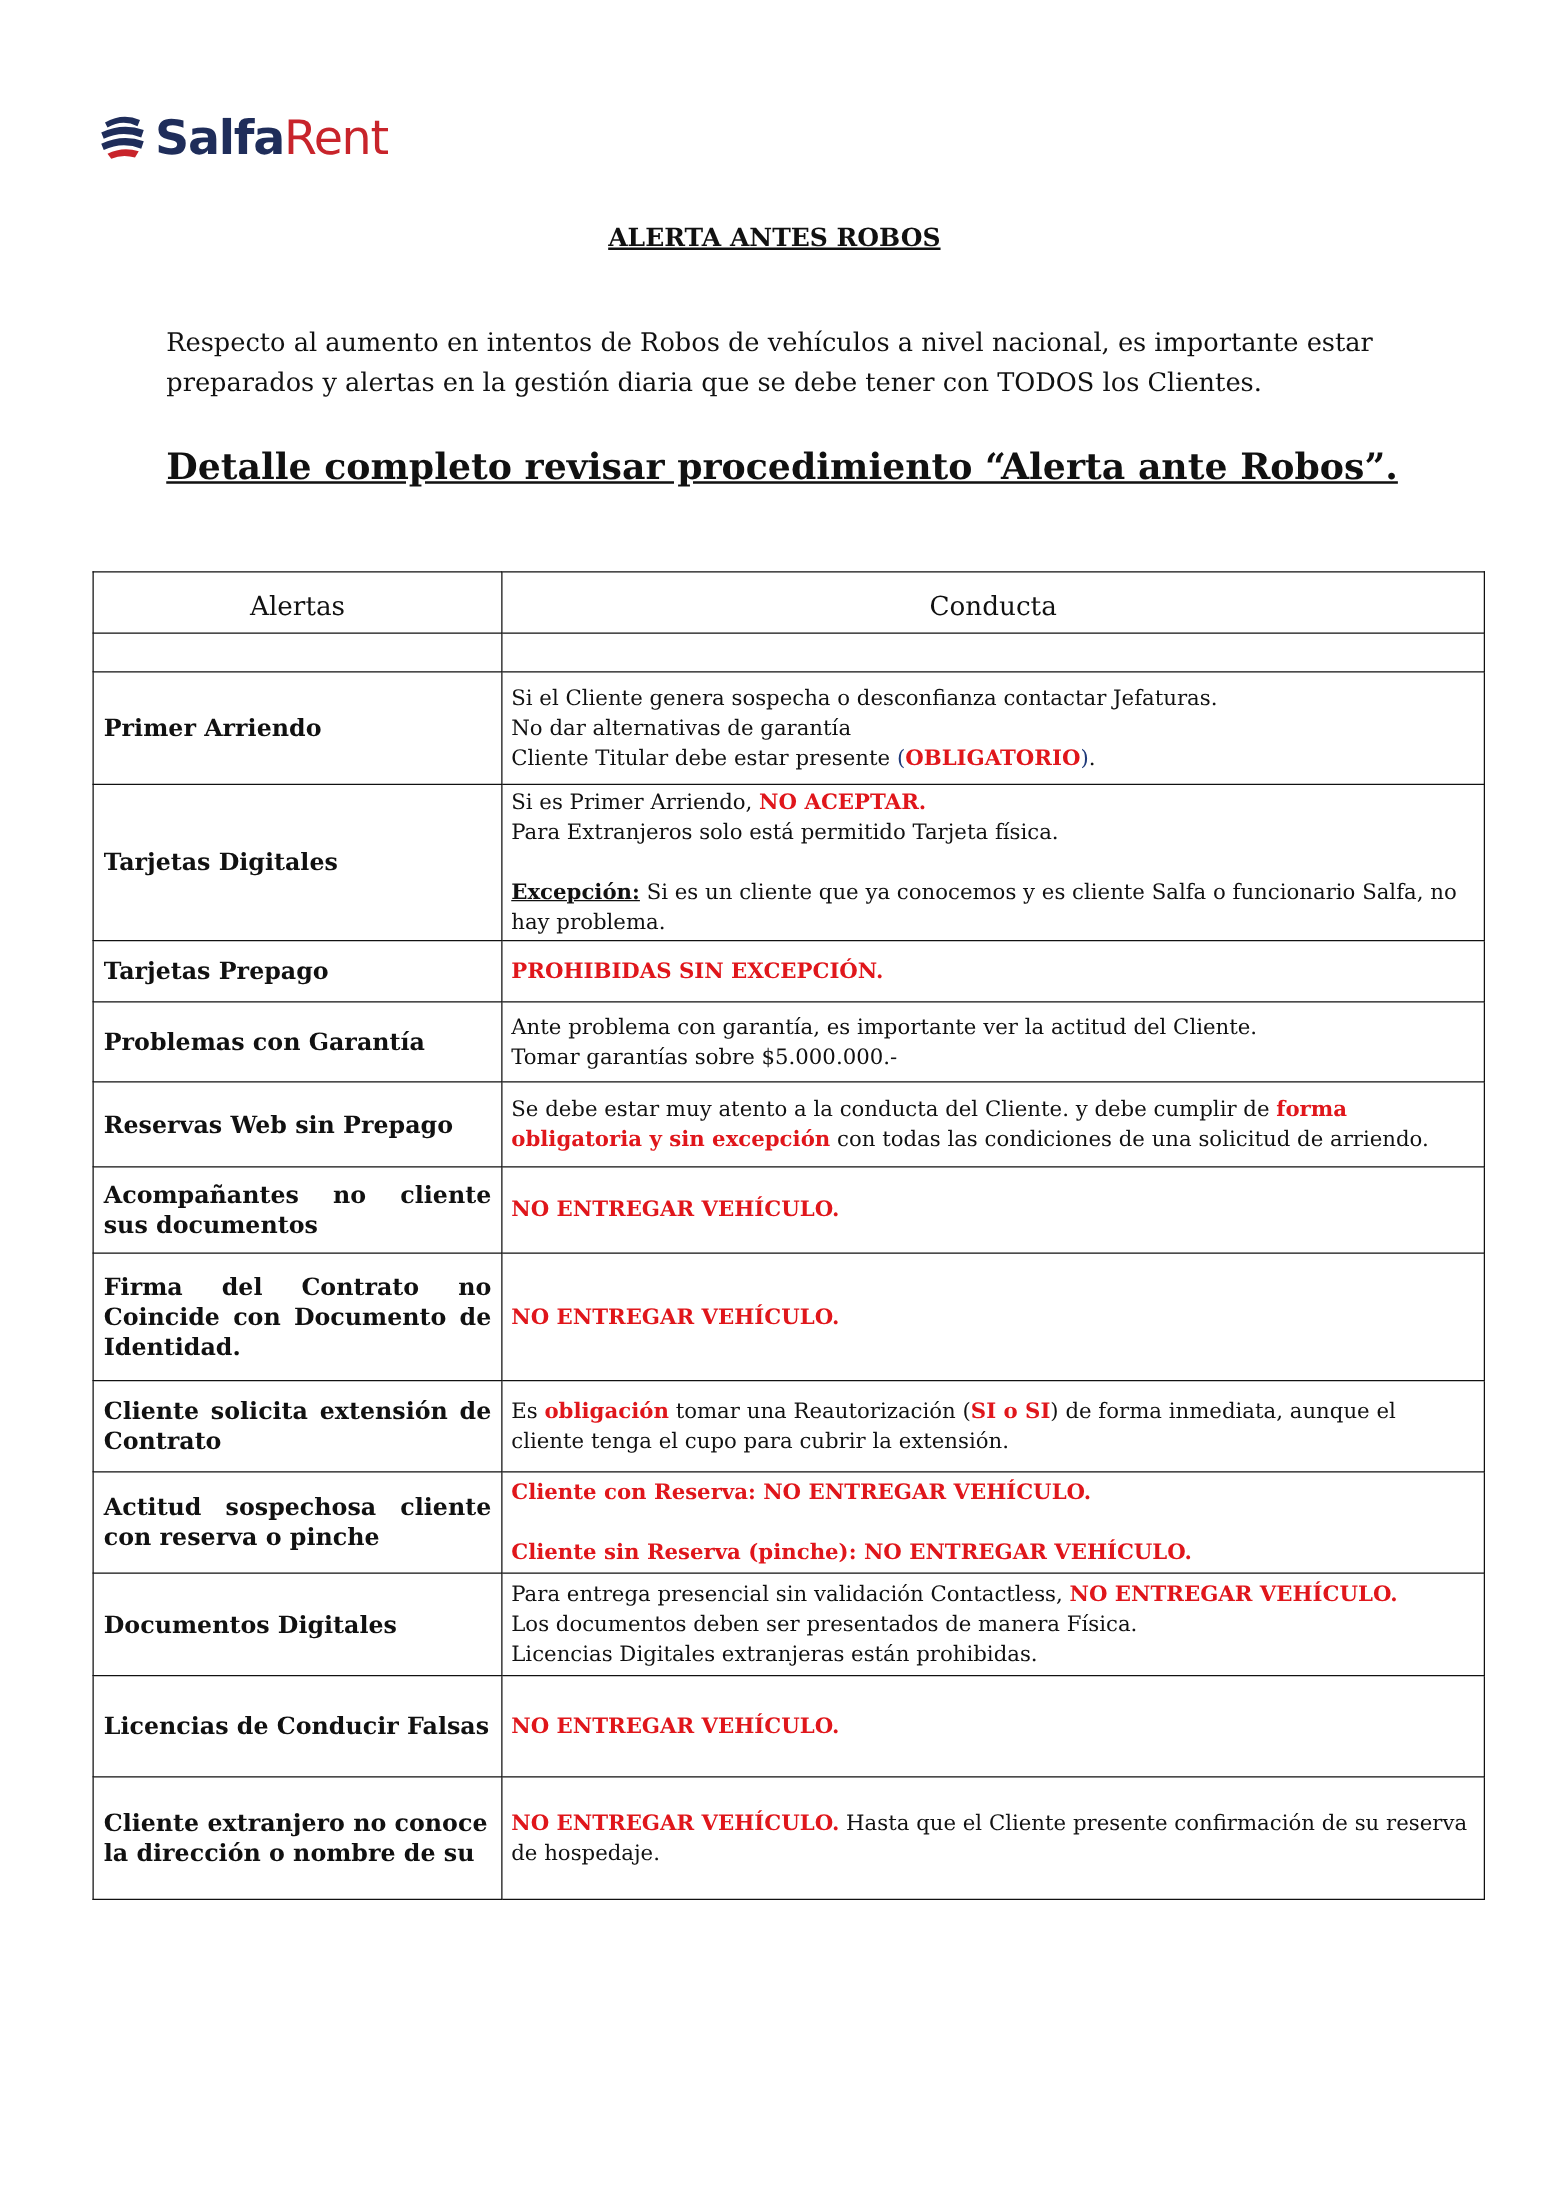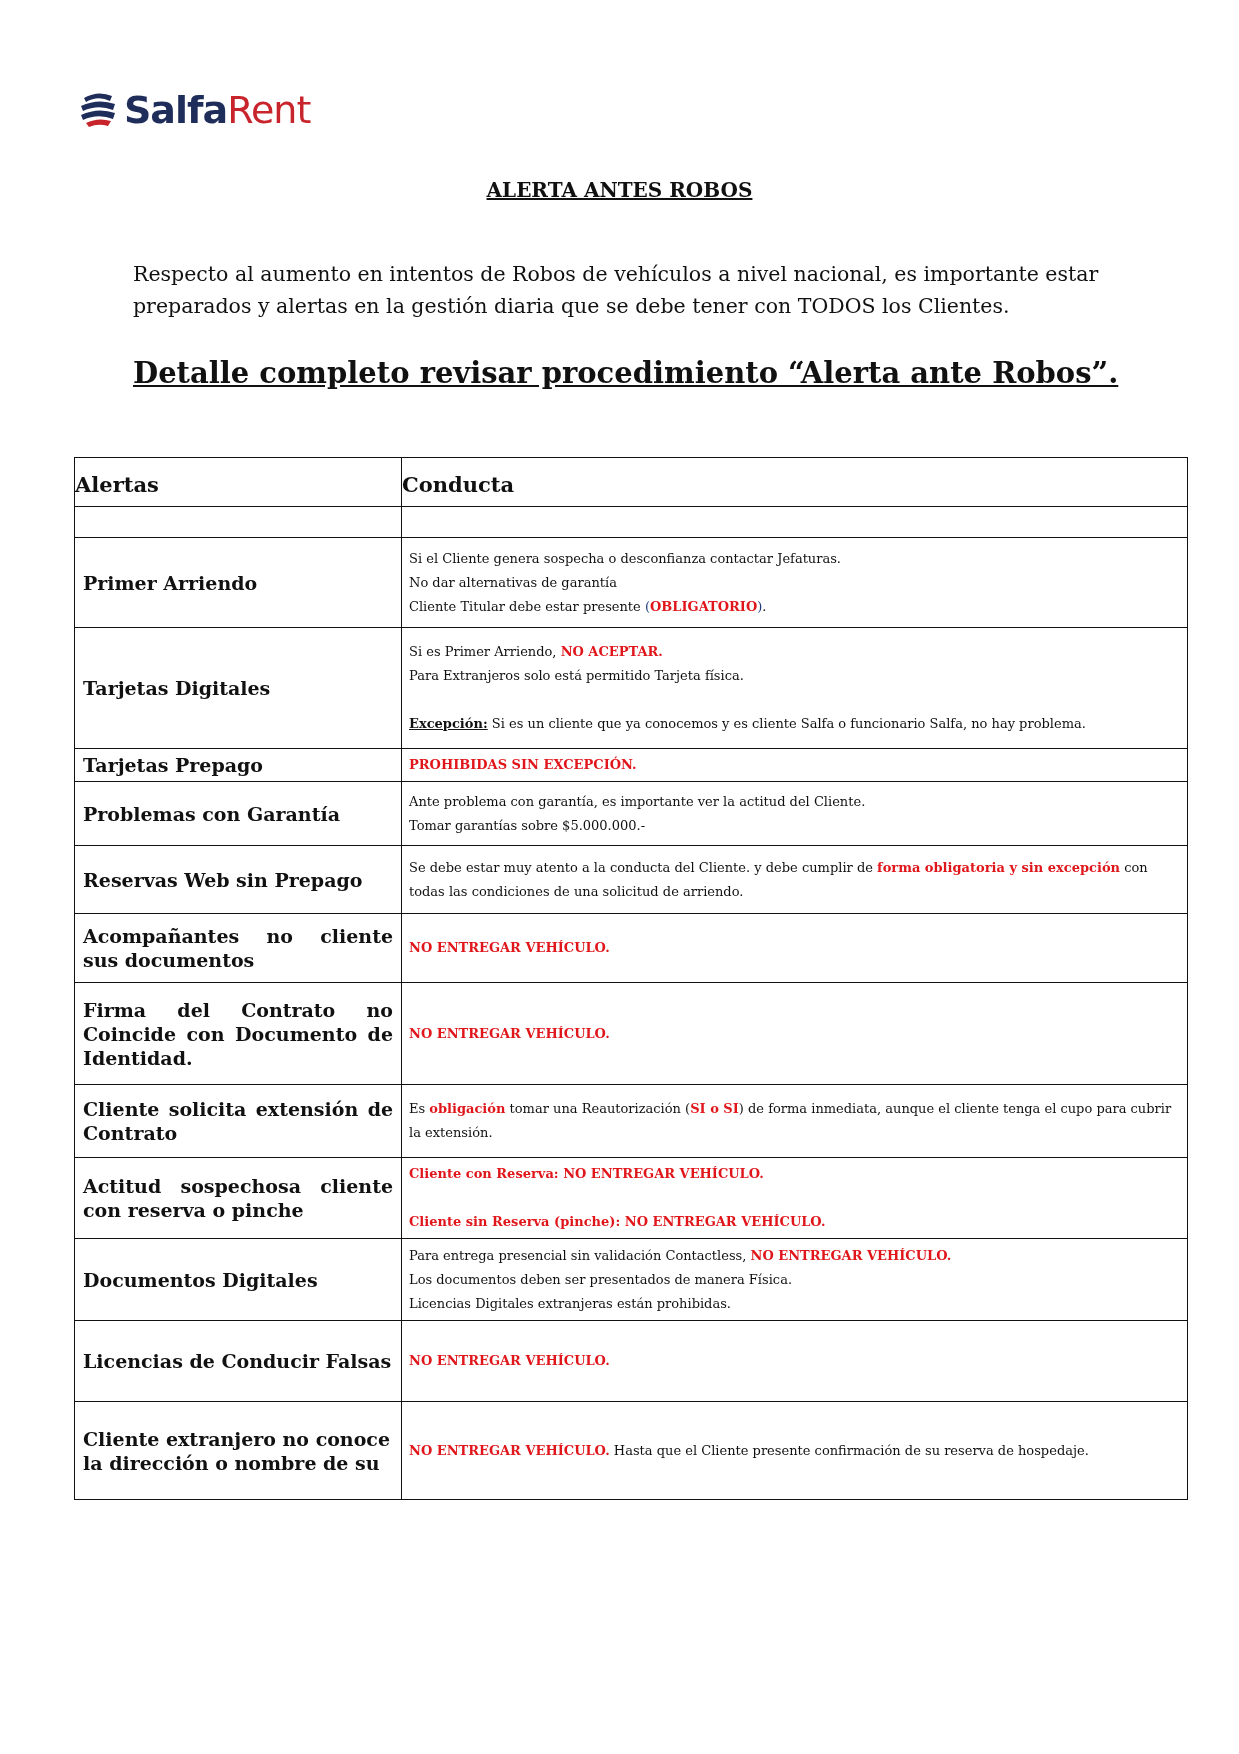--- a/index.html
+++ b/index.html
@@ -6,22 +6,22 @@
   body { width:1239px; height:1754px; position:relative; font-family:"DejaVu Serif", serif; color:#111; overflow:hidden; }
   .logo { position:absolute; left:78px; top:88px; height:44px; display:flex; align-items:center; }
   .logo svg { display:block; }
   .logo-text { font-family:"DejaVu Sans", sans-serif; font-weight:bold; font-size:38px; letter-spacing:-1px; margin-left:6px; line-height:1; }
   .logo-salfa { color:#1f2d5a; }
   .logo-rent { color:#c8242b; font-weight:normal; }
   .title { position:absolute; left:0; right:0; top:178px; text-align:center; font-weight:bold; font-size:20px; text-decoration:underline; }
   .intro { position:absolute; left:133px; top:258px; width:1020px; font-size:20.5px; line-height:32px; }
   .detail { position:absolute; left:133px; top:356px; font-weight:bold; font-size:29px; text-decoration:underline; }
   table { position:absolute; left:74px; top:457px; width:1114px; border-collapse:collapse; }
-  td, th { border:1.5px solid #111; vertical-align:middle; font-size:13px; line-height:24px; }
-  th { font-size:21px; font-weight:bold; height:42px; text-align:left; padding:6px 0 0 0; }
+  td, th { border:1.5px solid #111; vertical-align:middle; font-size:17px; line-height:24px; }
+  th { font-size:21px; font-weight:normal; height:42px; text-align:center; padding:6px 0 0 0; }
   td.alert { width:310px; font-weight:bold; font-size:19px; padding:2px 8px; text-align:justify; }
   td.conduct { padding:2px 7px; }
   .red { color:#e0161b; font-weight:bold; }
   .blue { color:#1f3a7a; }
   .ul { text-decoration:underline; font-weight:bold; }
   .line { display:block; }
 </style>
 </head>
 <body>
 
@@ -63,21 +63,21 @@
   <tr style="height:121px">
     <td class="alert">Tarjetas Digitales</td>
     <td class="conduct">
       <span class="line"><span>Si es Primer Arriendo, </span><span class="red">NO ACEPTAR.</span></span>
       <span class="line">Para Extranjeros solo está permitido Tarjeta física.</span>
       <span class="line" style="height:24px"></span>
       <span><span class="ul">Excepción:</span><span> Si es un cliente que ya conocemos y es cliente Salfa o funcionario Salfa, no hay problema.</span></span>
     </td>
   </tr>
 
-  <tr style="height:33px">
+  <tr style="height:49px">
     <td class="alert">Tarjetas Prepago</td>
     <td class="conduct red">PROHIBIDAS SIN EXCEPCIÓN.</td>
   </tr>
 
   <tr style="height:64px">
     <td class="alert">Problemas con Garantía</td>
     <td class="conduct">
       <span class="line">Ante problema con garantía, es importante ver la actitud del Cliente.</span>
       <span class="line">Tomar garantías sobre $5.000.000.-</span>
     </td>

